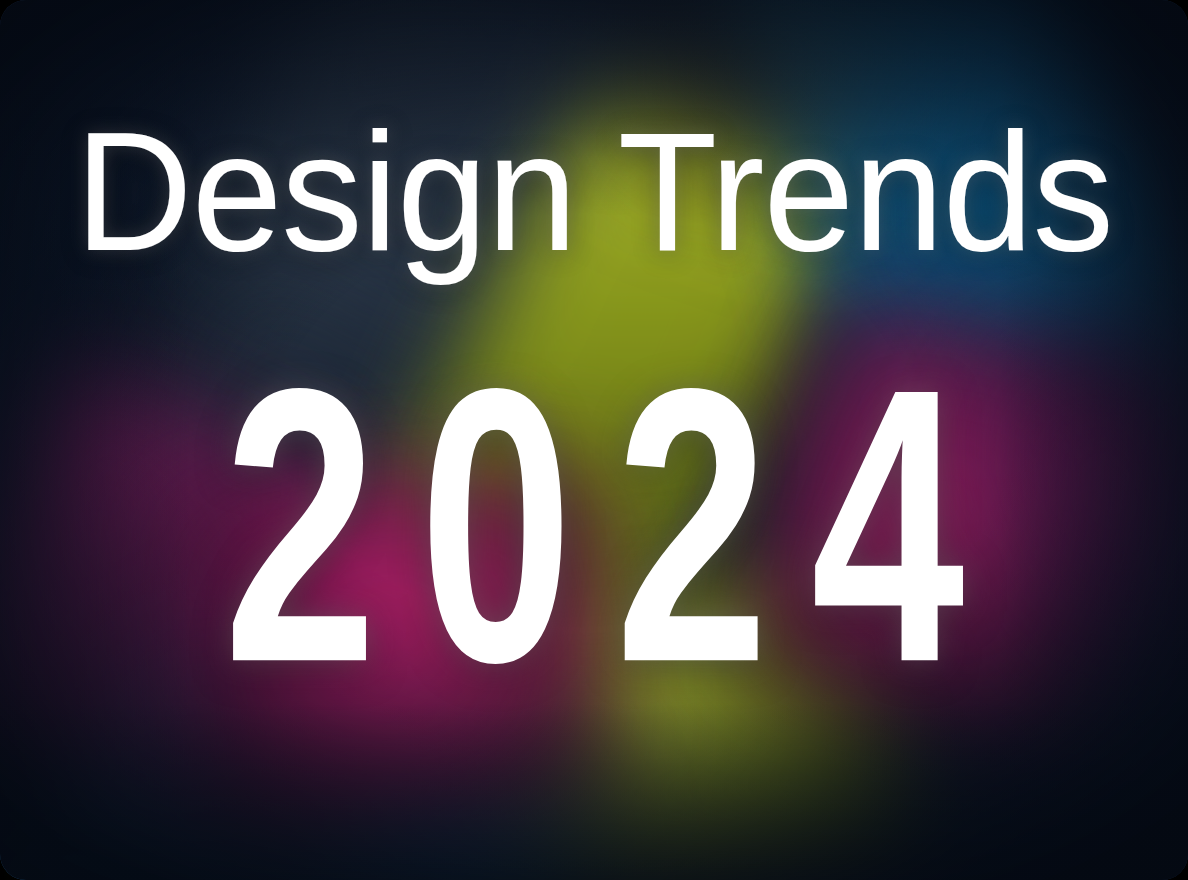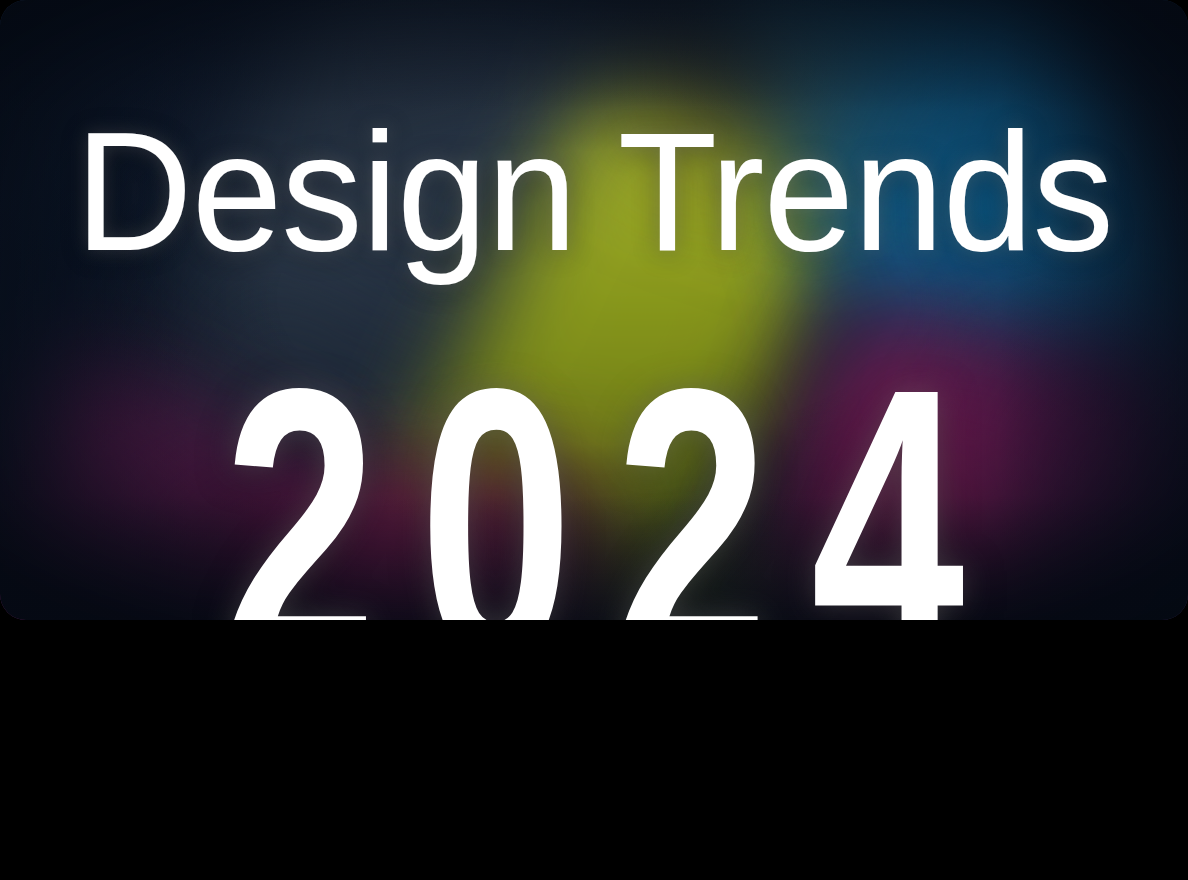--- a/index.html
+++ b/index.html
@@ -9,21 +9,21 @@
     width: 1188px;
     height: 880px;
     background: #000000;
     overflow: hidden;
     font-family: "Liberation Sans", sans-serif;
   }
 
   .poster {
     position: relative;
     width: 1188px;
-    height: 620px;
+    height: 880px;
     border-radius: 26px;
     overflow: hidden;
     background: #0b1628;
     padding-left: 8px;
   }
 
   
   .bg-layer {
     position: absolute;
     inset: 0;

